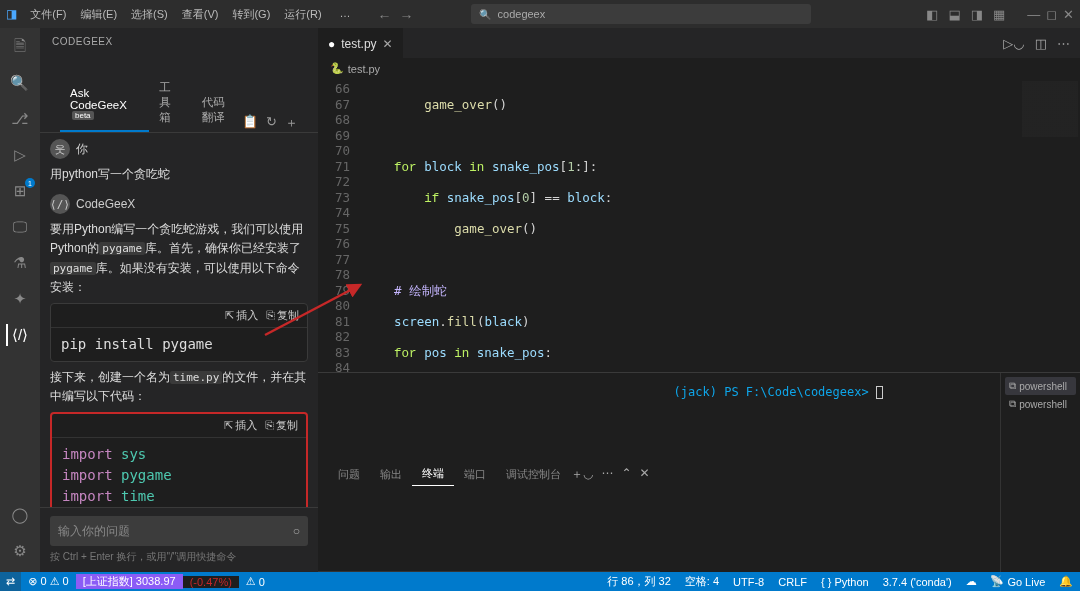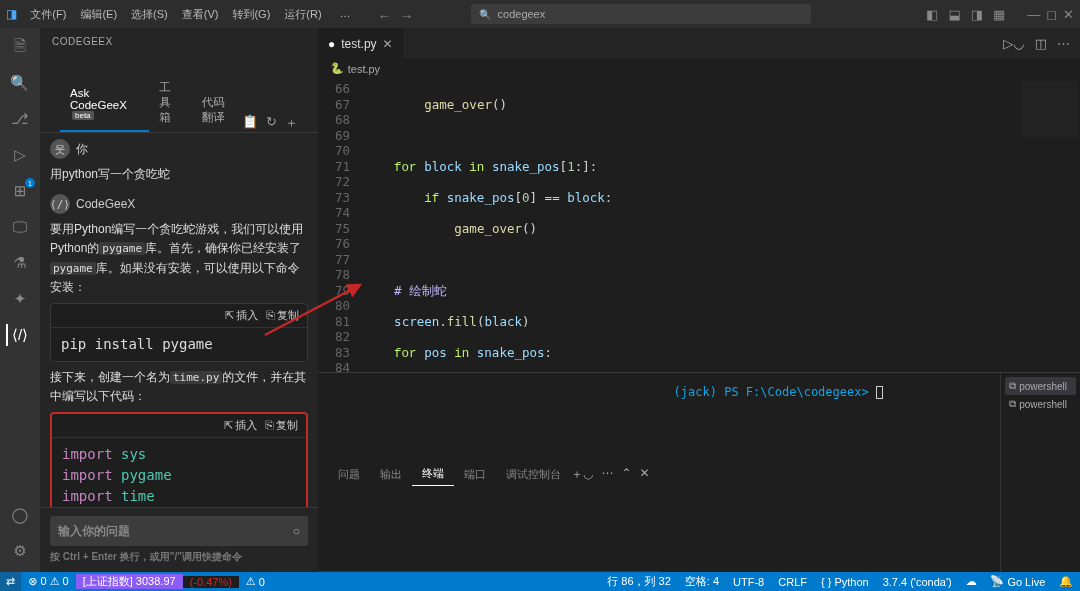--- a/index.html
+++ b/index.html
@@ -37,21 +37,21 @@
 .chat p { font-size:12px; line-height:1.6; color:#ddd; }
 .chat p code { background:#3a3a3a; padding:0 3px; border-radius:2px; font-family:Consolas,monospace; font-size:11px; }
 .codeblk { background:#1e1e1e; border:1px solid #3a3a3a; border-radius:4px; margin:6px 0; }
 .codeblk .cbhdr { display:flex; justify-content:flex-end; gap:8px; padding:4px 8px; border-bottom:1px solid #333; font-size:11px; color:#ccc; }
 .codeblk .cbhdr span { cursor:pointer; display:flex; align-items:center; gap:2px; }
 .codeblk .cbbody { padding:6px 10px; font-family:Consolas,monospace; font-size:14px; line-height:1.5; color:#ddd; white-space:pre; }
 .codeblk .cbbody .kw { color:#c586c0; }
 .codeblk .cbbody .mod { color:#4ec9b0; }
 .codeblk .cbbody .cm { color:#6a9955; }
 .highlight { border:2px solid #c62828; }
-.chat-input-area { padding:8px 10px; border-top:1px solid #3a3a3a;font-weight:bold; }
+.chat-input-area { padding:8px 10px; border-top:1px solid #3a3a3a; }
 .chat-input { background:#3c3c3c; border-radius:3px; padding:6px 8px; color:#888; font-size:12px; height:30px; display:flex; align-items:center; justify-content:space-between; }
 .chat-hint { font-size:10px; color:#777; margin-top:4px; }
 .editor-area { flex:1; display:flex; flex-direction:column; background:#1e1e1e; }
 .tabbar { height:30px; background:#252526; display:flex; align-items:center; }
 .tab-item { height:30px; background:#1e1e1e; color:#ddd; display:flex; align-items:center; padding:0 10px; font-size:12px; gap:6px; border-top:1px solid transparent; }
 .tab-item .dot { color:#fff; }
 .tab-item .close { color:#aaa; cursor:pointer; }
 .tabbar .right-icons { margin-left:auto; display:flex; gap:10px; padding-right:10px; color:#aaa; }
 .tabbar .right-icons span { cursor:pointer; font-size:13px; }
 .crumb { padding:4px 12px; font-size:11px; color:#aaa; display:flex; align-items:center; gap:4px; }

